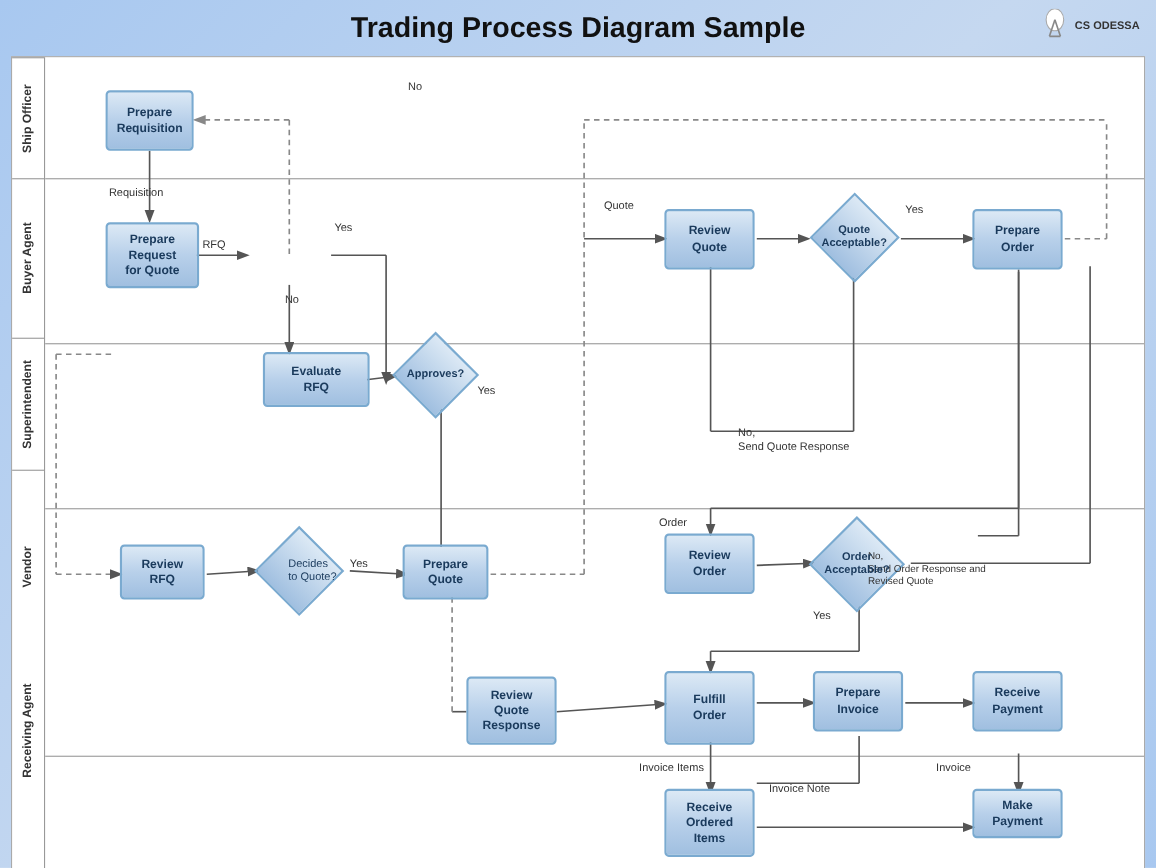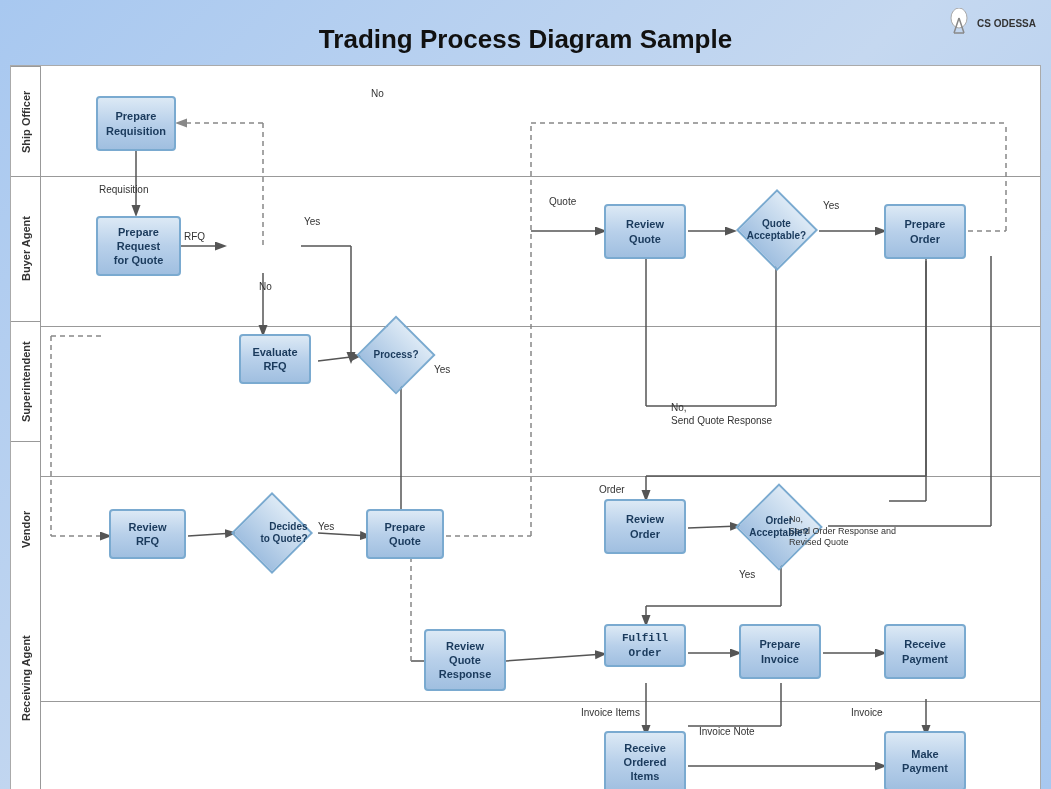--- a/index.html
+++ b/index.html
@@ -5,21 +5,21 @@
     * { box-sizing: border-box; margin: 0; padding: 0; }
     body {
       background: linear-gradient(135deg, #a8c8f0 0%, #c5d8f0 50%, #a8c8f0 100%);
       font-family: Arial, sans-serif;
       width: 1051px;
       height: 789px;
       overflow: hidden;
     }
     .title-bar {
       text-align: center;
-      padding: 24px 0 5px 0;
+      padding: 10px 0 5px 0;
       font-size: 26px;
       font-weight: bold;
       color: #111;
       position: relative;
     }
     .logo {
       position: absolute;
       right: 15px;
       top: 8px;
       display: flex;
@@ -251,72 +251,72 @@
 
     <div class="node" style="left:693px; top:135px; width:85px; height:58px;">
       <div style="width:58px; height:58px; background:linear-gradient(180deg,#dce9f5,#a0bfe0); border:2px solid #7aaad0; transform:rotate(45deg); position:absolute;"></div>
       <span style="position:relative; font-size:10px; font-weight:bold; color:#1a3a5c; text-align:center; line-height:1.2; z-index:1;">Quote<br>Acceptable?</span>
     </div>
 
     <div class="node node-rect" style="left:843px; top:138px; width:82px; height:55px;">
       <span>Prepare<br>Order</span>
     </div>
 
-    <div class="node node-rect" style="left:198px; top:268px; width:72px; height:50px;">
+    <div class="node node-rect" style="left:198px; top:268px; width:97px; height:50px;">
       <span>Evaluate<br>RFQ</span>
     </div>
 
     <div class="node" style="left:315px; top:260px; width:80px; height:58px;">
       <div style="width:56px; height:56px; background:linear-gradient(180deg,#dce9f5,#a0bfe0); border:2px solid #7aaad0; transform:rotate(45deg); position:absolute;"></div>
-      <span style="position:relative; font-size:10px; font-weight:bold; color:#1a3a5c; text-align:center; line-height:1.2; z-index:1;">Process?</span>
+      <span style="position:relative; font-size:10px; font-weight:bold; color:#1a3a5c; text-align:center; line-height:1.2; z-index:1;">Approves?</span>
     </div>
 
     <div class="node node-rect" style="left:68px; top:443px; width:77px; height:50px;">
       <span>Review<br>RFQ</span>
     </div>
 
     <div class="node" style="left:190px; top:437px; width:82px; height:60px;">
       <div style="width:58px; height:58px; background:linear-gradient(180deg,#dce9f5,#a0bfe0); border:2px solid #7aaad0; transform:rotate(45deg); position:absolute;"></div>
-      <span style="position:relative; font-size:10px; font-weight:bold; color:#1a3a5c; text-align:right; line-height:1.2; z-index:1;margin-left:24px;">Decides<br>to Quote?</span>
+      <span style="position:relative; font-size:10px; font-weight:normal; color:#1a3a5c; text-align:left; line-height:1.2; z-index:1;margin-left:24px;">Decides<br>to Quote?</span>
     </div>
 
     <div class="node node-rect" style="left:325px; top:443px; width:78px; height:50px;">
       <span>Prepare<br>Quote</span>
     </div>
 
     <div class="node node-rect" style="left:563px; top:433px; width:82px; height:55px;">
       <span>Review<br>Order</span>
     </div>
 
     <div class="node" style="left:693px; top:428px; width:90px; height:65px;">
       <div style="width:62px; height:62px; background:linear-gradient(180deg,#dce9f5,#a0bfe0); border:2px solid #7aaad0; transform:rotate(45deg); position:absolute;"></div>
       <span style="position:relative; font-size:10px; font-weight:bold; color:#1a3a5c; text-align:center; line-height:1.2; z-index:1;">Order<br>Acceptable?</span>
     </div>
 
     <div class="node node-rect" style="left:383px; top:563px; width:82px; height:62px;">
       <span>Review<br>Quote<br>Response</span>
     </div>
 
-    <div class="node node-rect" style="left:563px; top:558px; width:82px; height:43px;font-family:Liberation Mono, monospace;">
+    <div class="node node-rect" style="left:563px; top:558px; width:82px; height:67px;">
       <span>Fulfill<br>Order</span>
     </div>
 
     <div class="node node-rect" style="left:698px; top:558px; width:82px; height:55px;">
       <span>Prepare<br>Invoice</span>
     </div>
 
     <div class="node node-rect" style="left:843px; top:558px; width:82px; height:55px;">
       <span>Receive<br>Payment</span>
     </div>
 
     <div class="node node-rect" style="left:563px; top:665px; width:82px; height:62px;">
       <span>Receive<br>Ordered<br>Items</span>
     </div>
 
-    <div class="node node-rect" style="left:843px; top:665px; width:82px; height:60px;">
+    <div class="node node-rect" style="left:843px; top:665px; width:82px; height:45px;">
       <span>Make<br>Payment</span>
     </div>
 
     <span class="label-text" style="left:330px; top:22px;">No</span>
     <span class="label-text" style="left:58px; top:118px;">Requisition</span>
     <span class="label-text" style="left:143px; top:165px;">RFQ</span>
     <span class="label-text" style="left:263px; top:150px;">Yes</span>
     <span class="label-text" style="left:218px; top:215px;">No</span>
     <span class="label-text" style="left:508px; top:130px;">Quote</span>
     <span class="label-text" style="left:782px; top:134px;">Yes</span>

